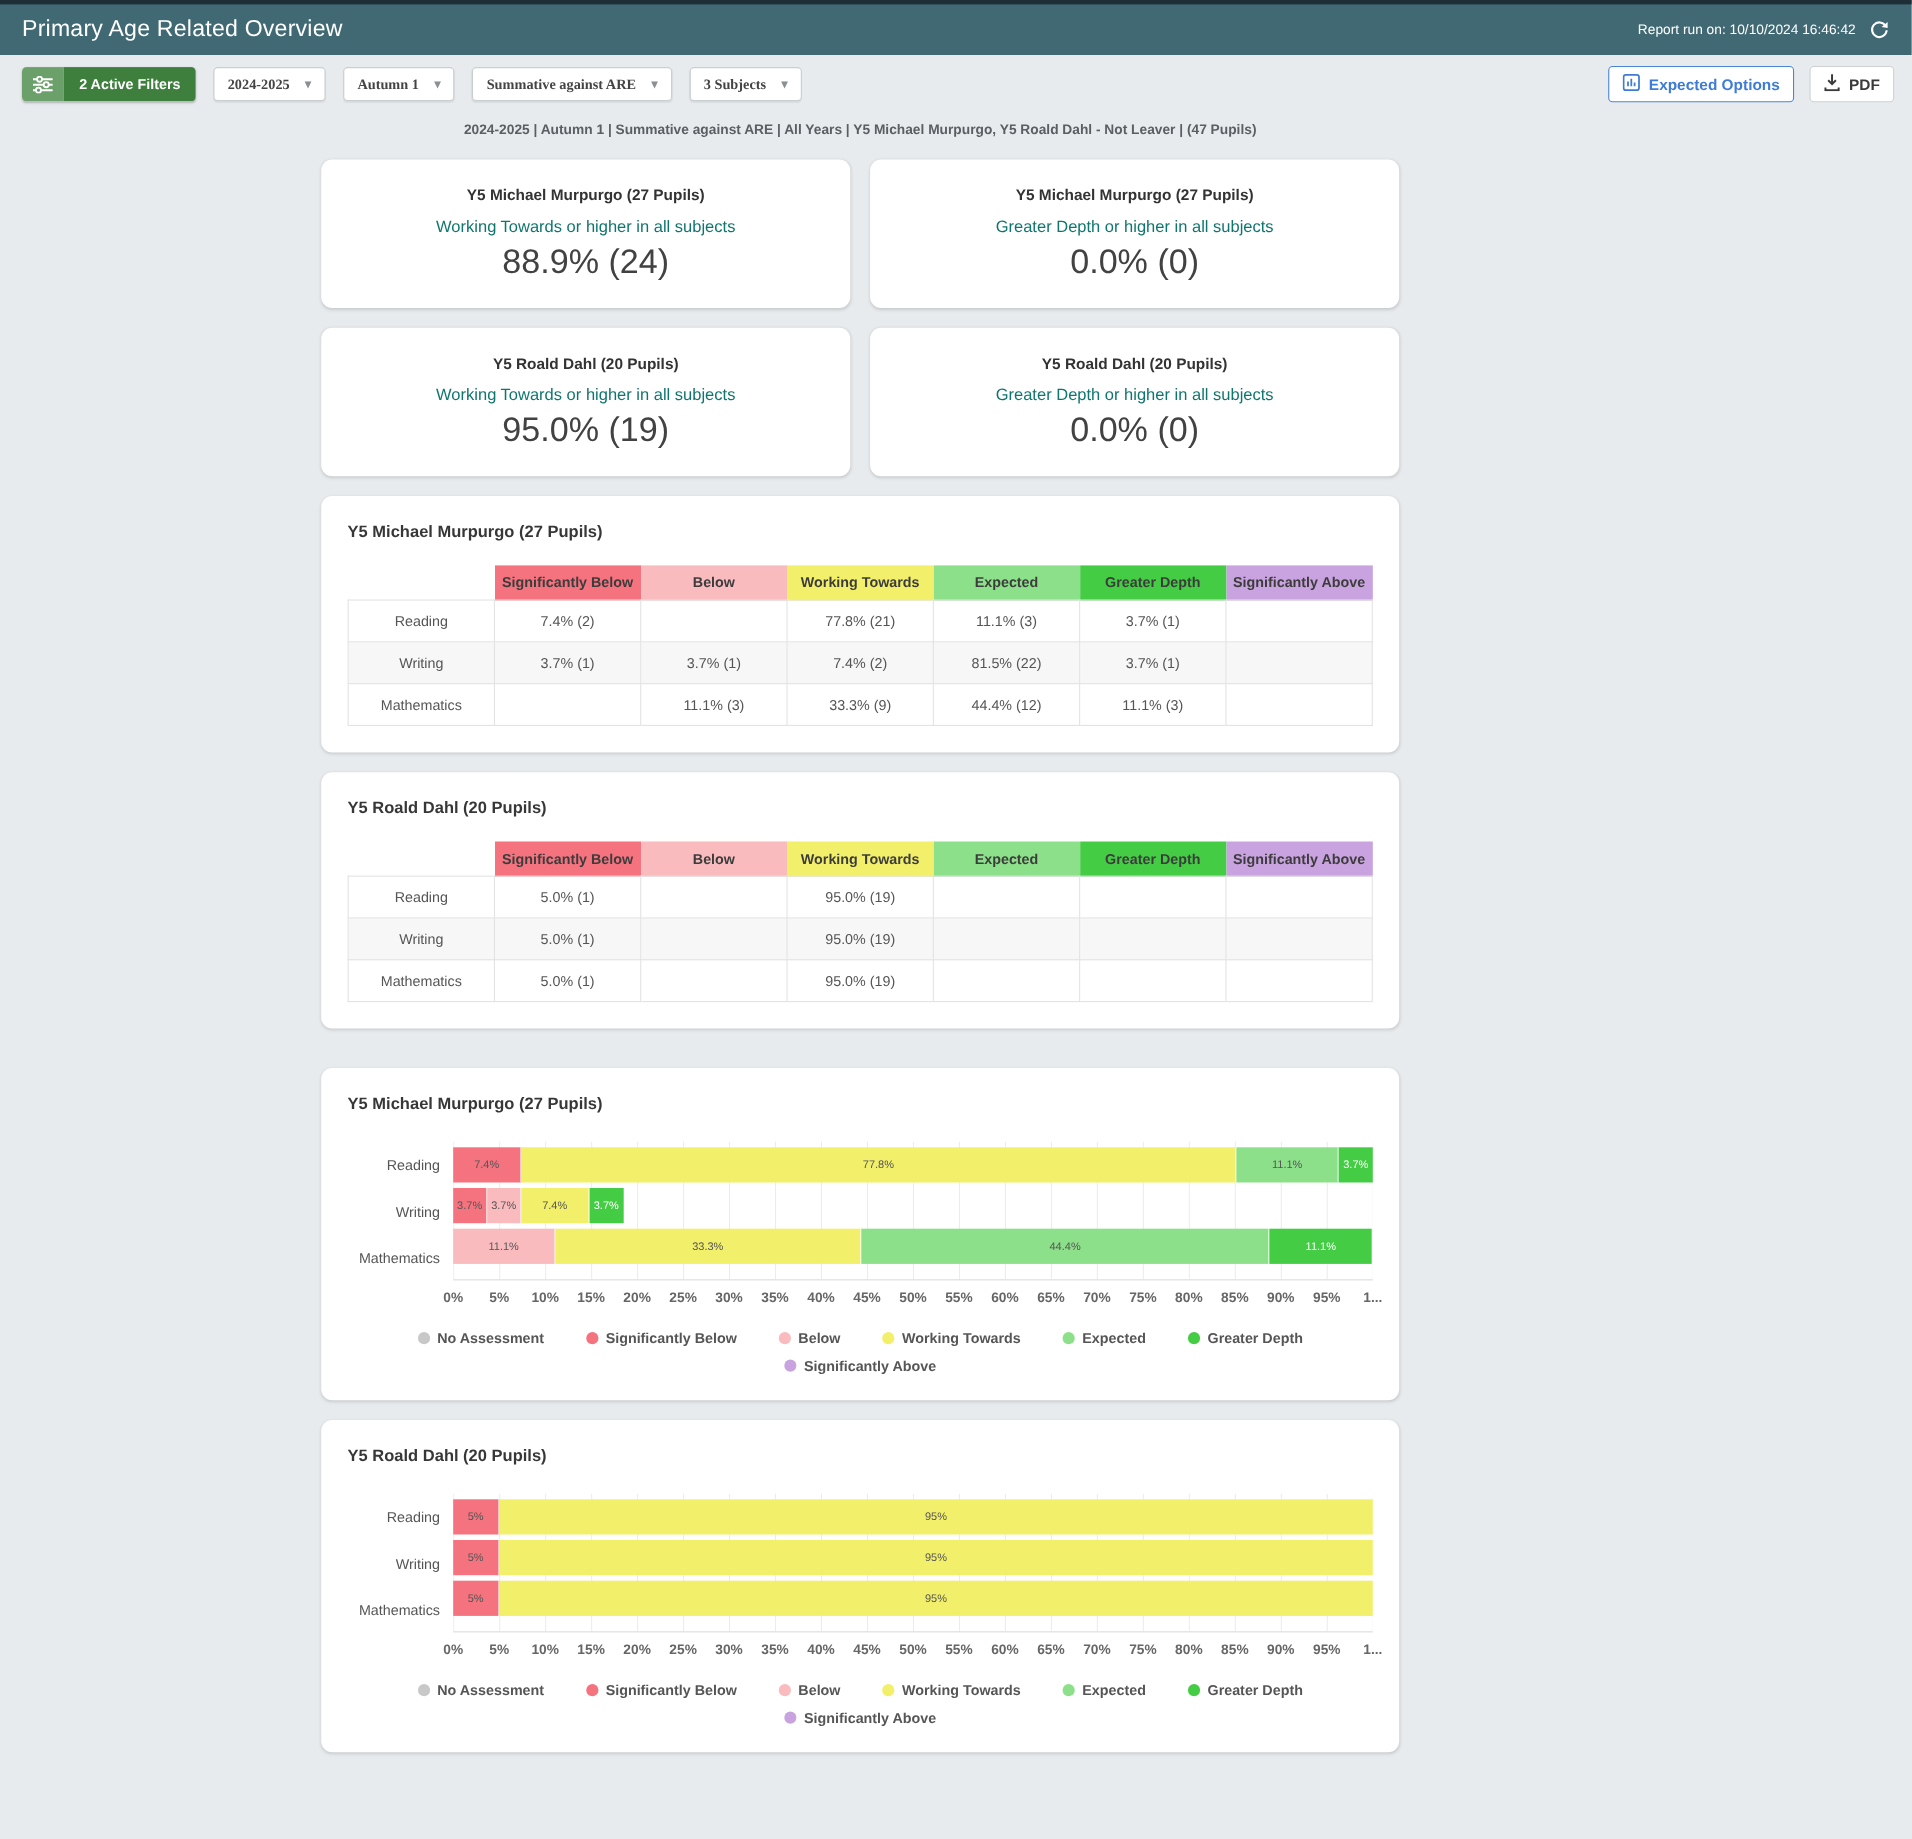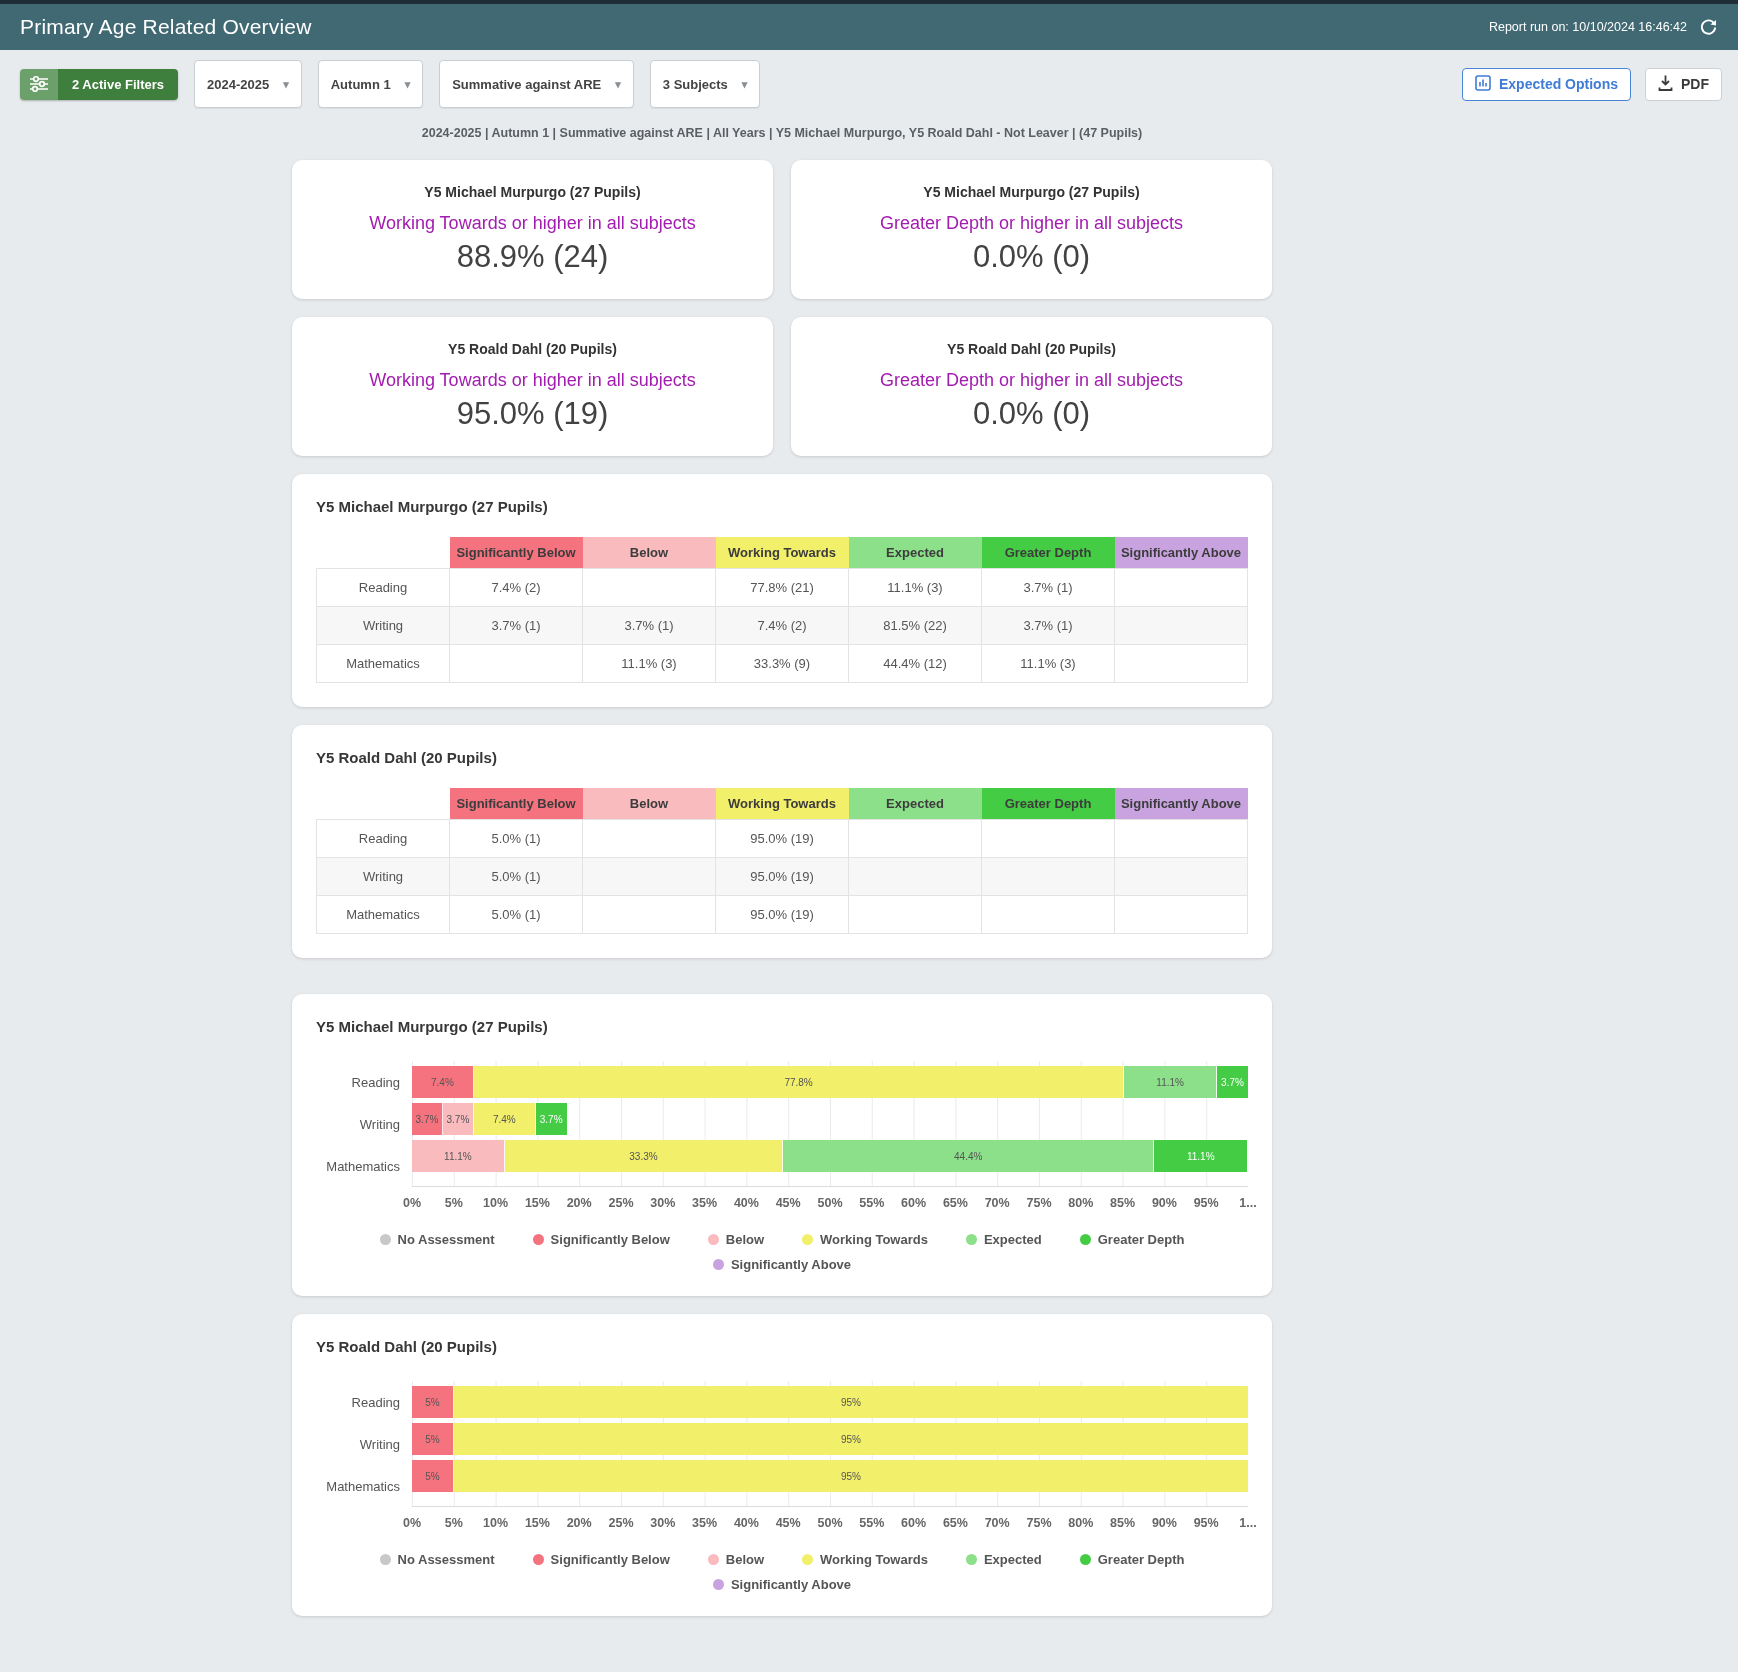--- a/index.html
+++ b/index.html
@@ -16,39 +16,39 @@
   .header-right .stamp{ font-size:12.5px; font-weight:400; }
   .refresh{ display:inline-flex; cursor:pointer; }
 
   
   .toolbar{ display:flex; align-items:center; justify-content:space-between; padding:10px 16px 10px 20px; }
   .filters-left{ display:flex; align-items:center; gap:16px; }
   .active-filters{ display:flex; align-items:stretch; height:31px; border-radius:4px; overflow:hidden;
     box-shadow:0 1px 2px rgba(0,0,0,.25); cursor:pointer; }
   .af-icon{ background:#6ca06a; width:38px; display:flex; align-items:center; justify-content:center; }
   .af-label{ background:#3e7f3e; color:#fff; font-size:13px; font-weight:700; display:flex; align-items:center; padding:0 14px; }
-  .dropdown{ height:48px; background:#fff; border:1px solid #c9ced2; border-radius:4px;
+  .dropdown{ height:31px; background:#fff; border:1px solid #c9ced2; border-radius:4px;
     display:flex; align-items:center; gap:14px; padding:0 12px; font-size:13px; font-weight:700; color:#444;
-    font-family:Liberation Sans, sans-serif; cursor:pointer; box-shadow:0 1px 1px rgba(0,0,0,.06); }
+    font-family:Liberation Serif, serif; cursor:pointer; box-shadow:0 1px 1px rgba(0,0,0,.06); }
   .chev{ color:#8a8f94; font-size:11px; }
   .filters-right{ display:flex; align-items:center; gap:14px; }
   .btn-display{ height:33px; background:#fff; border:1.5px solid #4a86d8; border-radius:4px; color:#3f7cd6;
     font-size:14px; font-weight:700; display:flex; align-items:center; gap:8px; padding:0 12px; font-family:inherit; cursor:pointer; }
   .btn-pdf{ height:33px; background:#fff; border:1px solid #cdd1d4; border-radius:4px; color:#3a3a3a;
     font-size:14px; font-weight:700; display:flex; align-items:center; gap:8px; padding:0 12px; font-family:inherit; cursor:pointer; }
 
   
   .content{ width:980px; margin-left:292px; padding-bottom:40px; }
   .breadcrumb{ text-align:center; font-size:12.5px; font-weight:700; color:#5a5f63; margin:8px 0 20px; }
   .card{ background:#fff; border-radius:10px; box-shadow:0 1px 3px rgba(0,0,0,.14); }
 
   #summary-grid{ display:grid; grid-template-columns:1fr 1fr; gap:18px; margin-bottom:18px; }
   .summary-card{ padding:24px; text-align:center; }
   .sc-title{ font-size:14px; font-weight:700; color:#333; margin-bottom:13px; }
-  .sc-sub{ font-size:18px; color:#a21caf; margin-bottom:5px; }
+  .sc-sub{ font-size:15px; color:#0f766e; margin-bottom:5px; }
   .sc-value{ font-size:31px; color:#424242; }
 
   .table-card{ padding:24px; margin-bottom:18px; }
   .card-title{ font-size:15px; font-weight:700; color:#373737; }
   .grade-table{ width:100%; border-collapse:collapse; margin-top:22px; table-layout:fixed; }
   .grade-table th.corner{ border:none; background:transparent; }
   .grade-table th.band-head{ border:none; padding:8px 4px; font-size:13px; font-weight:700; color:#3c3c3c; }
   .grade-table tbody th.row-label{ font-weight:400; }
   .grade-table tbody th, .grade-table tbody td{
     border:1px solid #e3e3e3; height:38px; text-align:center; font-size:13px; color:#555; padding:4px; }

